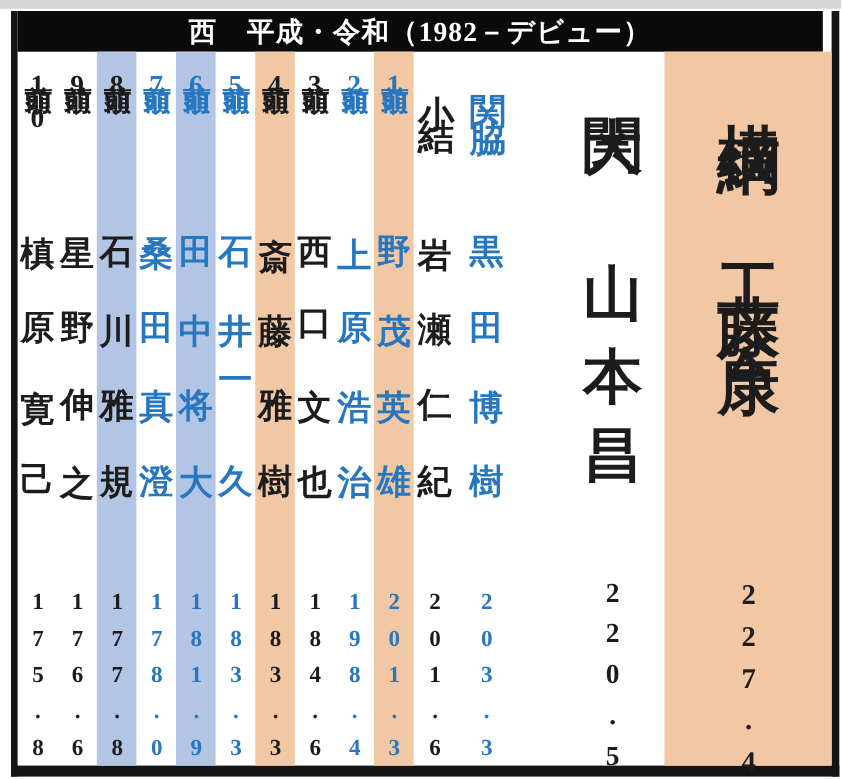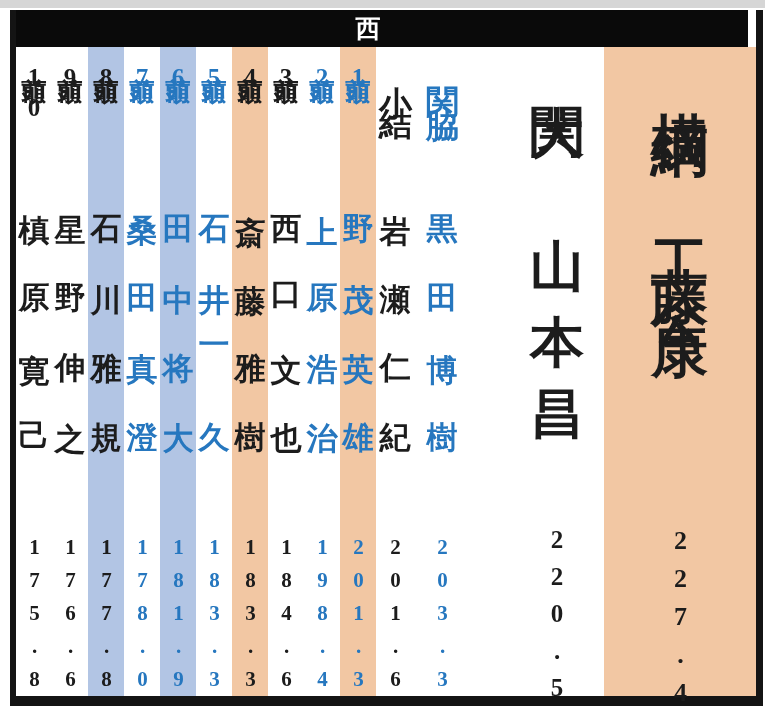--- a/index.html
+++ b/index.html
@@ -55,20 +55,21 @@
 </head>
 <body>
 
 <div class="page">
   <div class="top-strip"></div>
 
   <div class="table">
 
     <div class="titlebar">
       <span class="side">西</span>
+      <span class="era">平成・令和（1982－デビュー）</span>
     </div>
 
     <div class="cols">
 
       <div class="col band-white ink-black">
         <div class="vtext rank">前頭10</div>
         <div class="vtext name">槙原寛己</div>
         <div class="vtext num">175.8</div>
       </div>
 

